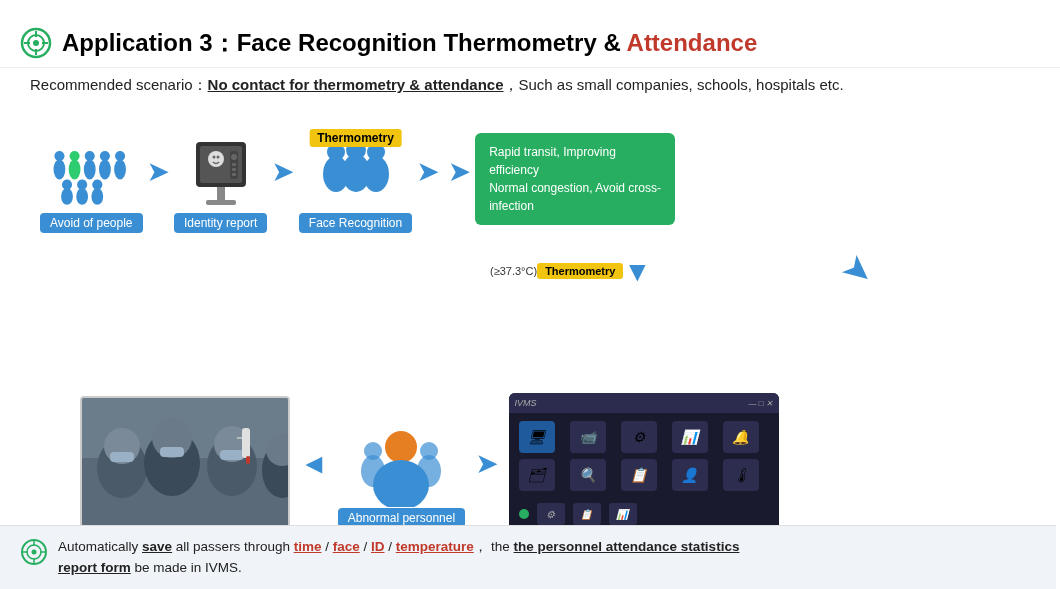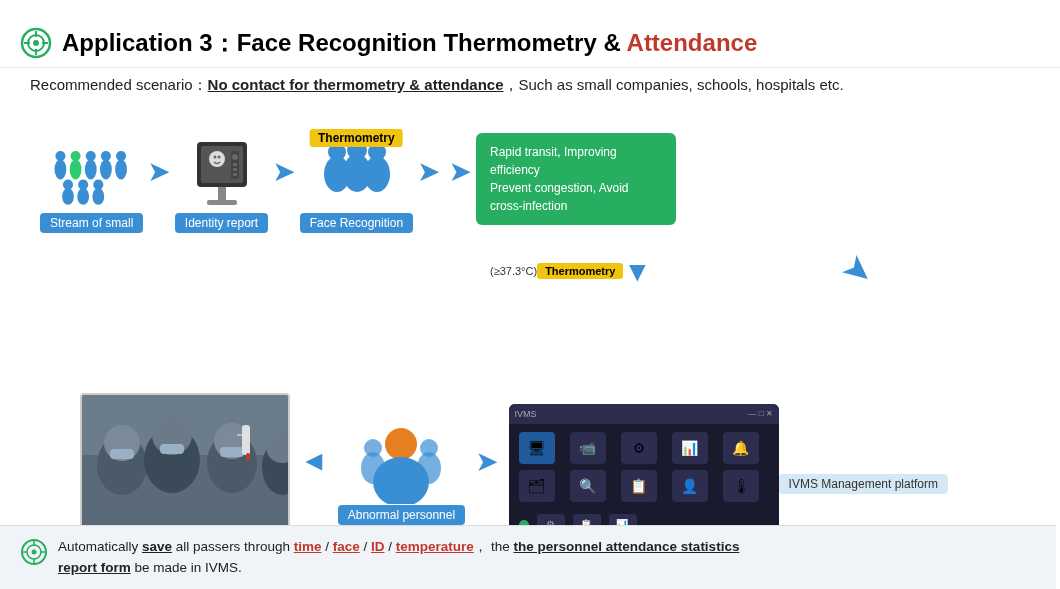--- a/index.html
+++ b/index.html
@@ -274,22 +274,23 @@
       color: #333;
       font-size: 12px;
       padding: 3px 10px;
       border-radius: 4px;
       margin-top: 6px;
       text-align: center;
       white-space: nowrap;
     }
     .ivms-col {
       display: flex;
-      flex-direction: row;
-      align-items: center;
+      flex-direction: column;
+      align-items: center;
+      font-style: italic;
     }
 
     
     .bottom-bar {
       position: absolute;
       bottom: 0;
       left: 0;
       right: 4px;
       background: #f0f4f8;
       padding: 10px 20px;
@@ -391,21 +392,21 @@
 
             <circle cx="17" cy="44" r="6" fill="#3a8fd4"></circle>
             <ellipse cx="17" cy="58" rx="7" ry="10" fill="#3a8fd4"></ellipse>
             <circle cx="35" cy="44" r="6" fill="#3a8fd4"></circle>
             <ellipse cx="35" cy="58" rx="7" ry="10" fill="#3a8fd4"></ellipse>
             <circle cx="53" cy="44" r="6" fill="#3a8fd4"></circle>
             <ellipse cx="53" cy="58" rx="7" ry="10" fill="#3a8fd4"></ellipse>
           </g>
         </svg>
       </div>
-      <div class="flow-label">Stream of small</div>
+      <div class="flow-label">Avoid of people</div>
     </div>
 
     <div class="arrow-right">➤</div>
 
     <div class="flow-item">
       <div class="flow-img">
 
         <svg width="70" height="70" viewBox="0 0 70 70">
 
           <rect x="31" y="50" width="8" height="16" fill="#888"></rect>
@@ -447,21 +448,21 @@
       <div class="flow-label">Face Recognition</div>
     </div>
 
     <div class="arrow-right">➤</div>
 
 
     <div class="arrow-right">➤</div>
 
     <div class="green-box">
       <div>Rapid transit, Improving efficiency</div>
-      <div>Prevent congestion, Avoid cross-infection</div>
+      <div>Normal congestion, Avoid cross-infection</div>
     </div>
   </div>
 
   <div class="arrow-down-area">
     <div class="temp-text">(≥37.3°C)</div>
     <div class="temp-label">Thermometry</div>
     <div class="arrow-down">▼</div>
   </div>
 
   <div style="position:absolute; top:148px; right:188px; font-size:32px; color:#3a8fd4; font-weight:bold; transform:rotate(40deg);">➤</div>

